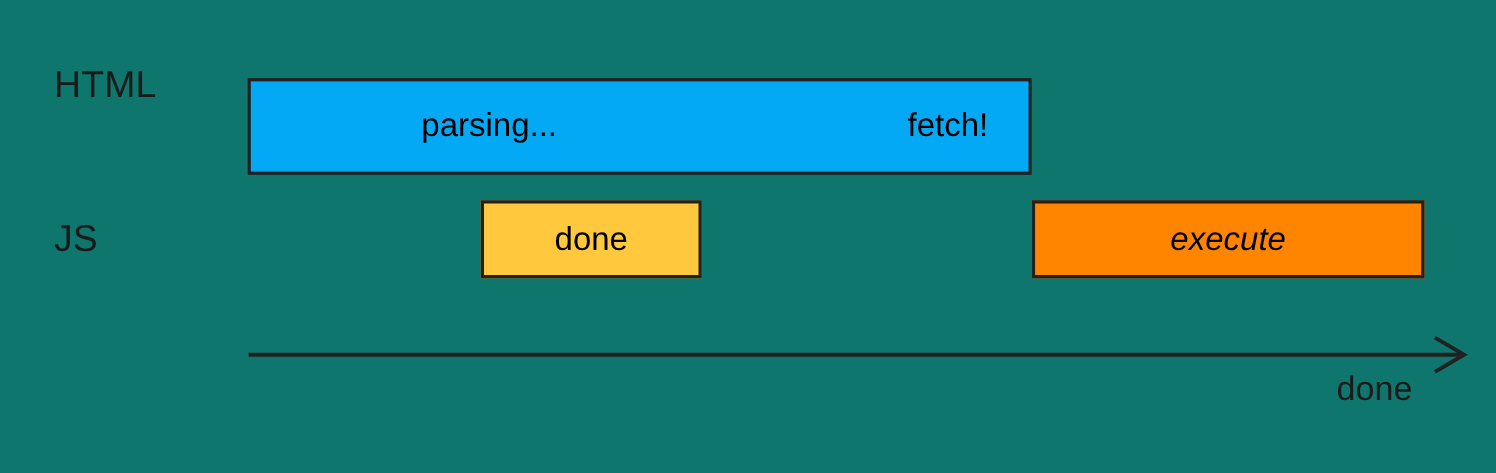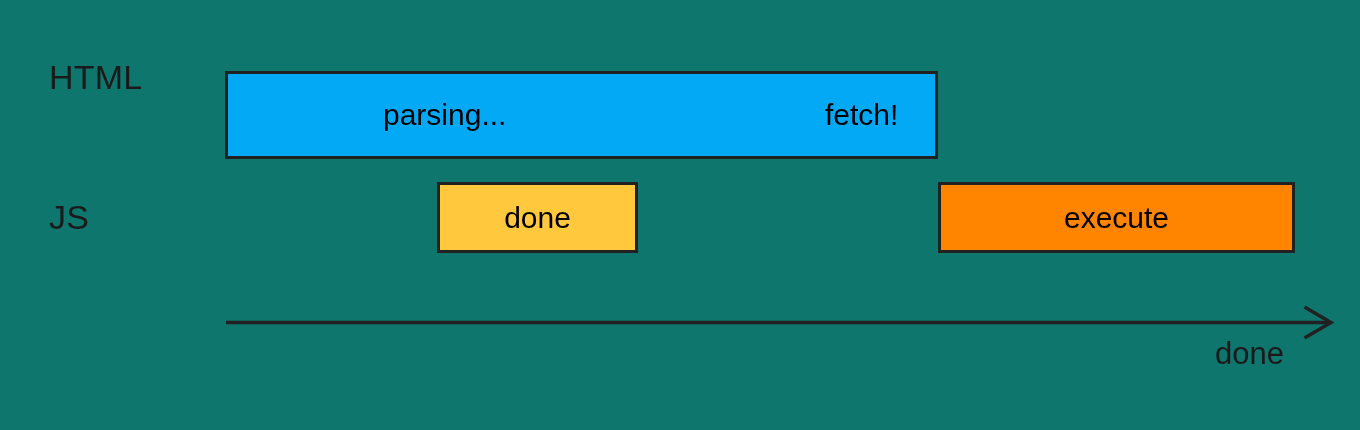--- a/index.html
+++ b/index.html
@@ -71,20 +71,21 @@
   }
 
   
   #bar-js-execute {
     left: 938px;
     top: 182px;
     width: 357px;
     height: 71px;
     background: #ff8500;
     justify-content: center;
+    font-style: italic;
   }
 
   
   #time-axis {
     position: absolute;
     left: 220px;
     top: 298px;
     width: 1125px;
     height: 52px;
   }

